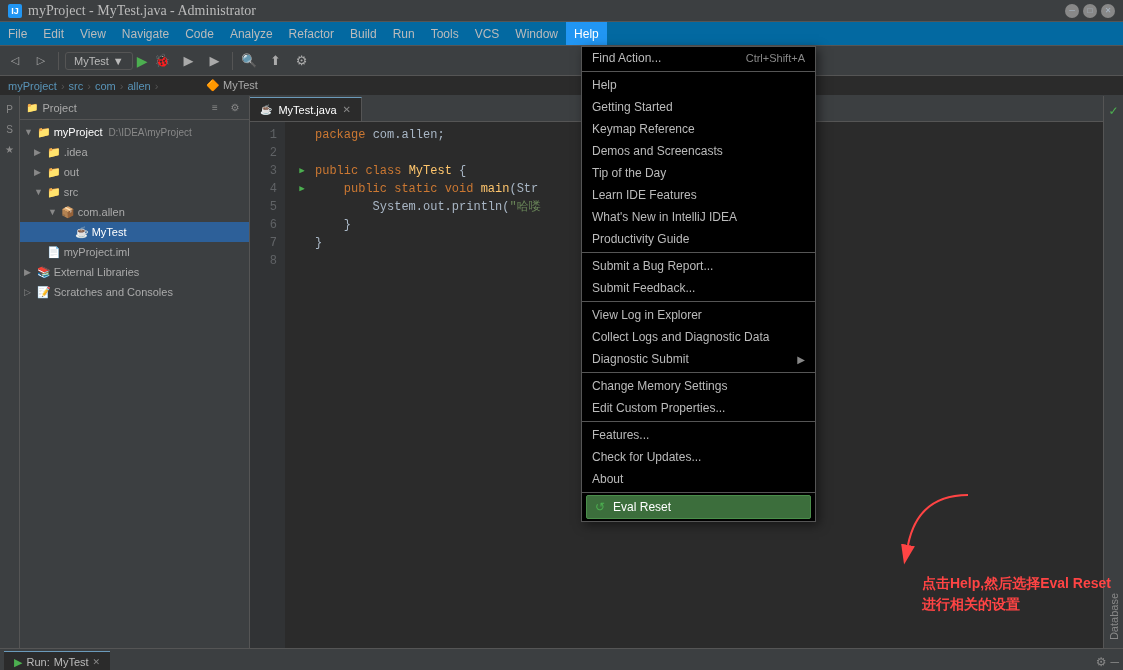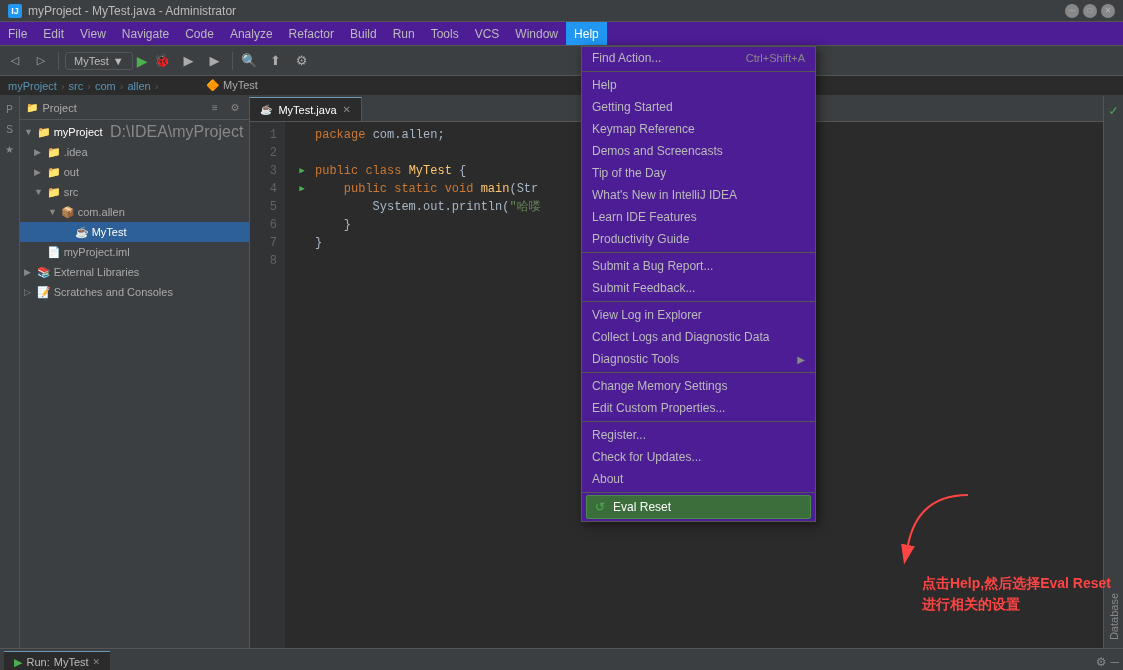--- a/index.html
+++ b/index.html
@@ -30,39 +30,39 @@
       gap: 6px;
     }
     #title-bar .app-icon {
       width: 14px; height: 14px;
       background: #2196F3;
       border-radius: 2px;
       display: flex; align-items: center; justify-content: center;
       font-size: 9px; color: white; font-weight: bold;
     }
     #title-bar .title-text {
-      font-size: 12px; color: #bbb;
+      font-size: 14px; color: #bbb; font-family: Liberation Serif, serif;
     }
     #title-bar .win-controls {
       display: flex; gap: 4px;
     }
     #title-bar .win-btn {
       width: 14px; height: 14px;
       border-radius: 50%;
       display: flex; align-items: center; justify-content: center;
       font-size: 8px; cursor: pointer;
     }
     #title-bar .win-minimize { background: #888; }
     #title-bar .win-restore { background: #888; }
     #title-bar .win-close { background: #888; }
 
     
     #menubar {
       height: 24px;
-      background: #4c1d95;
+      background: #0369a1;
       display: flex;
       align-items: center;
       border-bottom: 1px solid #555;
     }
     .menu-item {
       padding: 2px 8px;
       cursor: pointer;
       height: 100%;
       display: flex;
       align-items: center;
@@ -184,21 +184,21 @@
       font-size: 11px;
       gap: 3px;
     }
     .tree-item.selected { background: #2d6099; }
     .tree-arrow { color: #888; font-size: 9px; width: 10px; }
     .tree-icon { font-size: 11px; }
     .folder-icon { color: #d4b44a; }
     .file-icon-java { color: #e67e22; }
     .tree-label { color: #aaa; }
     .tree-label.active { color: #fff; }
-    .tree-label.path { color: #888; font-size: 16px; }
+    .tree-label.path { color: #888; font-size: 10px; }
 
     
     #editor-area {
       flex: 1;
       display: flex;
       flex-direction: column;
       background: #2b2b2b;
       min-width: 0;
     }
     #editor-tabs {
@@ -314,21 +314,21 @@
     .bottom-tab-close { color: #888; font-size: 9px; }
     .bottom-header-right { display: flex; align-items: center; gap: 4px; }
     .bottom-icon-btn { color: #888; cursor: pointer; font-size: 12px; }
 
     
     #help-dropdown {
       position: absolute;
       top: 46px;
       left: 581px;
       width: 235px;
-      background: #4c1d95;
+      background: #000000;
       border: 1px solid #555;
       box-shadow: 3px 3px 10px rgba(0,0,0,0.5);
       z-index: 100;
     }
     .dropdown-item {
       height: 22px;
       display: flex;
       align-items: center;
       padding: 0 10px;
       cursor: pointer;
@@ -585,28 +585,28 @@
 
   <div class="dropdown-item">
     <span>Demos and Screencasts</span>
   </div>
 
   <div class="dropdown-item">
     <span>Tip of the Day</span>
   </div>
 
   <div class="dropdown-item">
+    <span>Learn IDE Features</span>
+  </div>
+
+  <div class="dropdown-item">
     <span>What's New in IntelliJ IDEA</span>
   </div>
 
   <div class="dropdown-item">
-    <span>Learn IDE Features</span>
-  </div>
-
-  <div class="dropdown-item">
     <span>Productivity Guide</span>
   </div>
 
   <div class="dropdown-separator"></div>
 
 
   <div class="dropdown-item">
     <span>Submit a Bug Report...</span>
   </div>
 
@@ -618,39 +618,39 @@
 
   <div class="dropdown-item">
     <span>View Log in Explorer</span>
   </div>
 
   <div class="dropdown-item">
     <span>Collect Logs and Diagnostic Data</span>
   </div>
 
   <div class="dropdown-item">
-    <span>Diagnostic Tools</span>
+    <span>Diagnostic Submit</span>
     <span class="dropdown-arrow">▶</span>
   </div>
 
   <div class="dropdown-separator"></div>
 
   <div class="dropdown-item">
     <span>Change Memory Settings</span>
   </div>
 
   <div class="dropdown-item">
     <span>Edit Custom Properties...</span>
   </div>
 
 
   <div class="dropdown-separator"></div>
 
   <div class="dropdown-item">
-    <span>Register...</span>
+    <span>Features...</span>
   </div>
 
   <div class="dropdown-item">
     <span>Check for Updates...</span>
   </div>
 
   <div class="dropdown-item">
     <span>About</span>
   </div>
 

